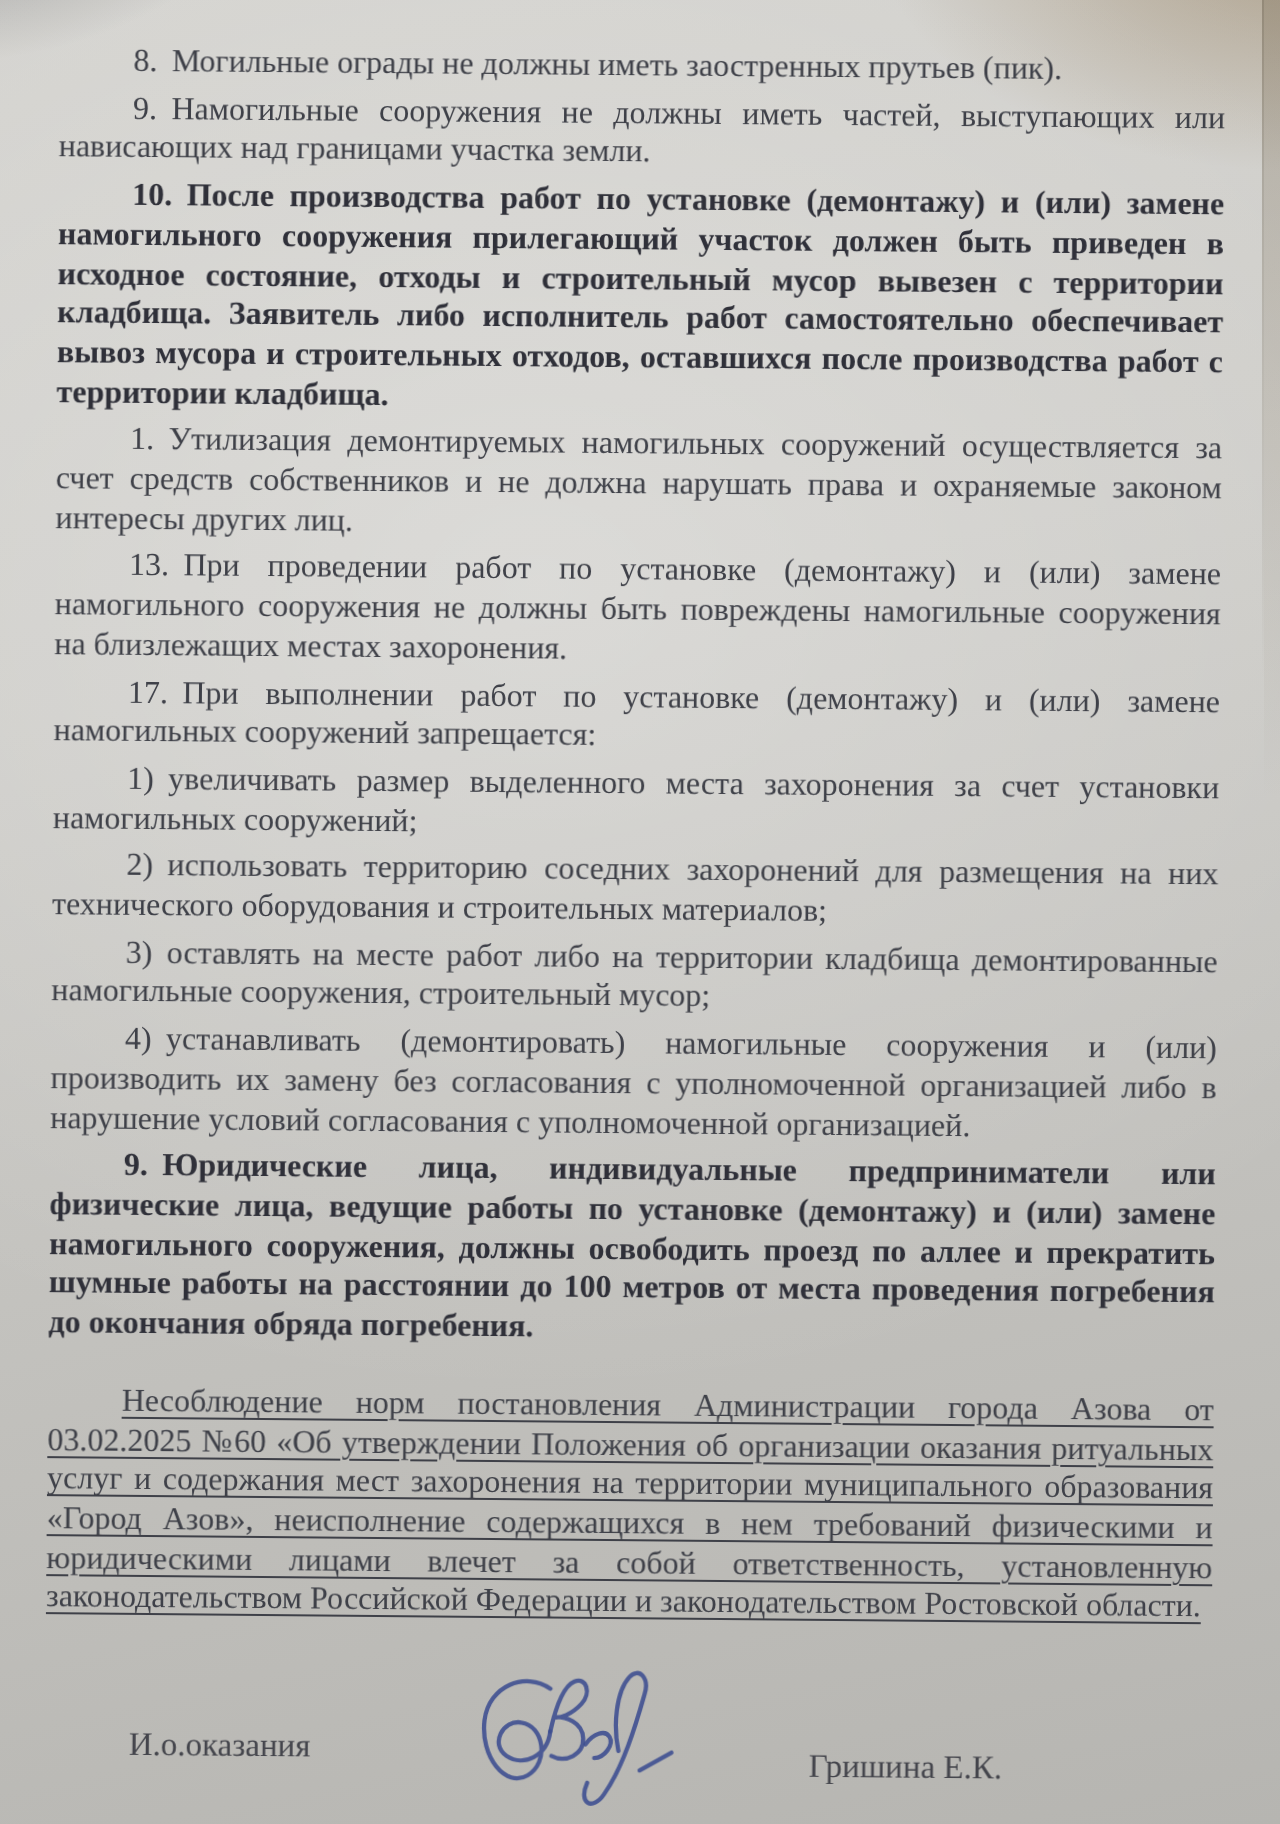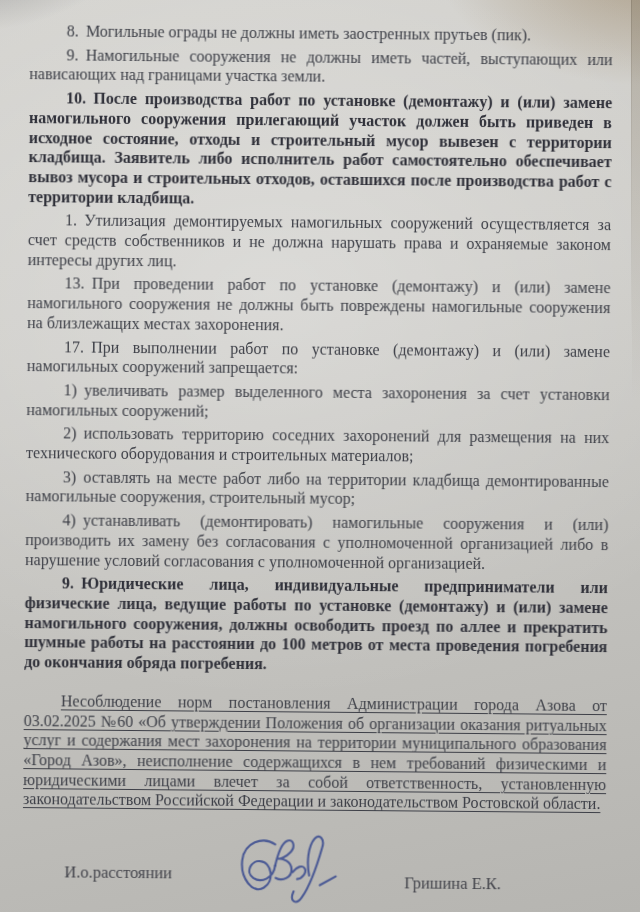--- a/index.html
+++ b/index.html
@@ -96,21 +96,21 @@
 
     <p class="para"><span class="num">4)</span><span>устанавливать (демонтировать) намогильные сооружения и (или) производить их замену без согласования с уполномоченной организацией либо в нарушение условий согласования с уполномоченной организацией.</span></p>
 
     <p class="para bold"><span class="num">9.</span><span>Юридические лица, индивидуальные предприниматели или физические лица, ведущие работы по установке (демонтажу) и (или) замене намогильного сооружения, должны освободить проезд по аллее и прекратить шумные работы на расстоянии до 100 метров от места проведения погребения до окончания обряда погребения.</span></p>
 
     <p class="para final"><span>Несоблюдение норм постановления Администрации города Азова от 03.02.2025 №60 «Об утверждении Положения об организации оказания ритуальных услуг и содержания мест захоронения на территории муниципального образования «Город Азов», неисполнение содержащихся в нем требований физическими и юридическими лицами влечет за собой ответственность, установленную законодательством Российской Федерации и законодательством Ростовской области.</span></p>
 
   </div>
 
   <div class="sig-row">
-    <span class="sig-label">И.о.расстоянии</span>
+    <span class="sig-label">И.о.оказания</span>
     <svg class="sig-ink" viewBox="0 0 110 80" xmlns="http://www.w3.org/2000/svg">
       <path d="M46 16 C34 7 16 13 13 30 C10 48 22 64 33 58 C44 52 42 34 31 32 C22 30 15 42 23 48 C31 54 43 49 45 37"></path>
       <path d="M45 37 C48 26 52 15 58 13 C64 11 66 19 61 24 C56 29 50 31 47 30 C53 30 61 33 61 41 C61 49 52 53 45 49"></path>
       <path d="M62 44 C66 39 72 37 74 41 C76 45 71 51 66 51"></path>
       <path d="M78 48 C76 36 78 19 85 12 C90 7 95 13 92 21 C87 36 80 56 70 69 C64 77 57 73 62 63"></path>
       <path d="M88 58 L104 50"></path>
     </svg>
     <span class="sig-name">Гришина Е.К.</span>
   </div>
 </div>

